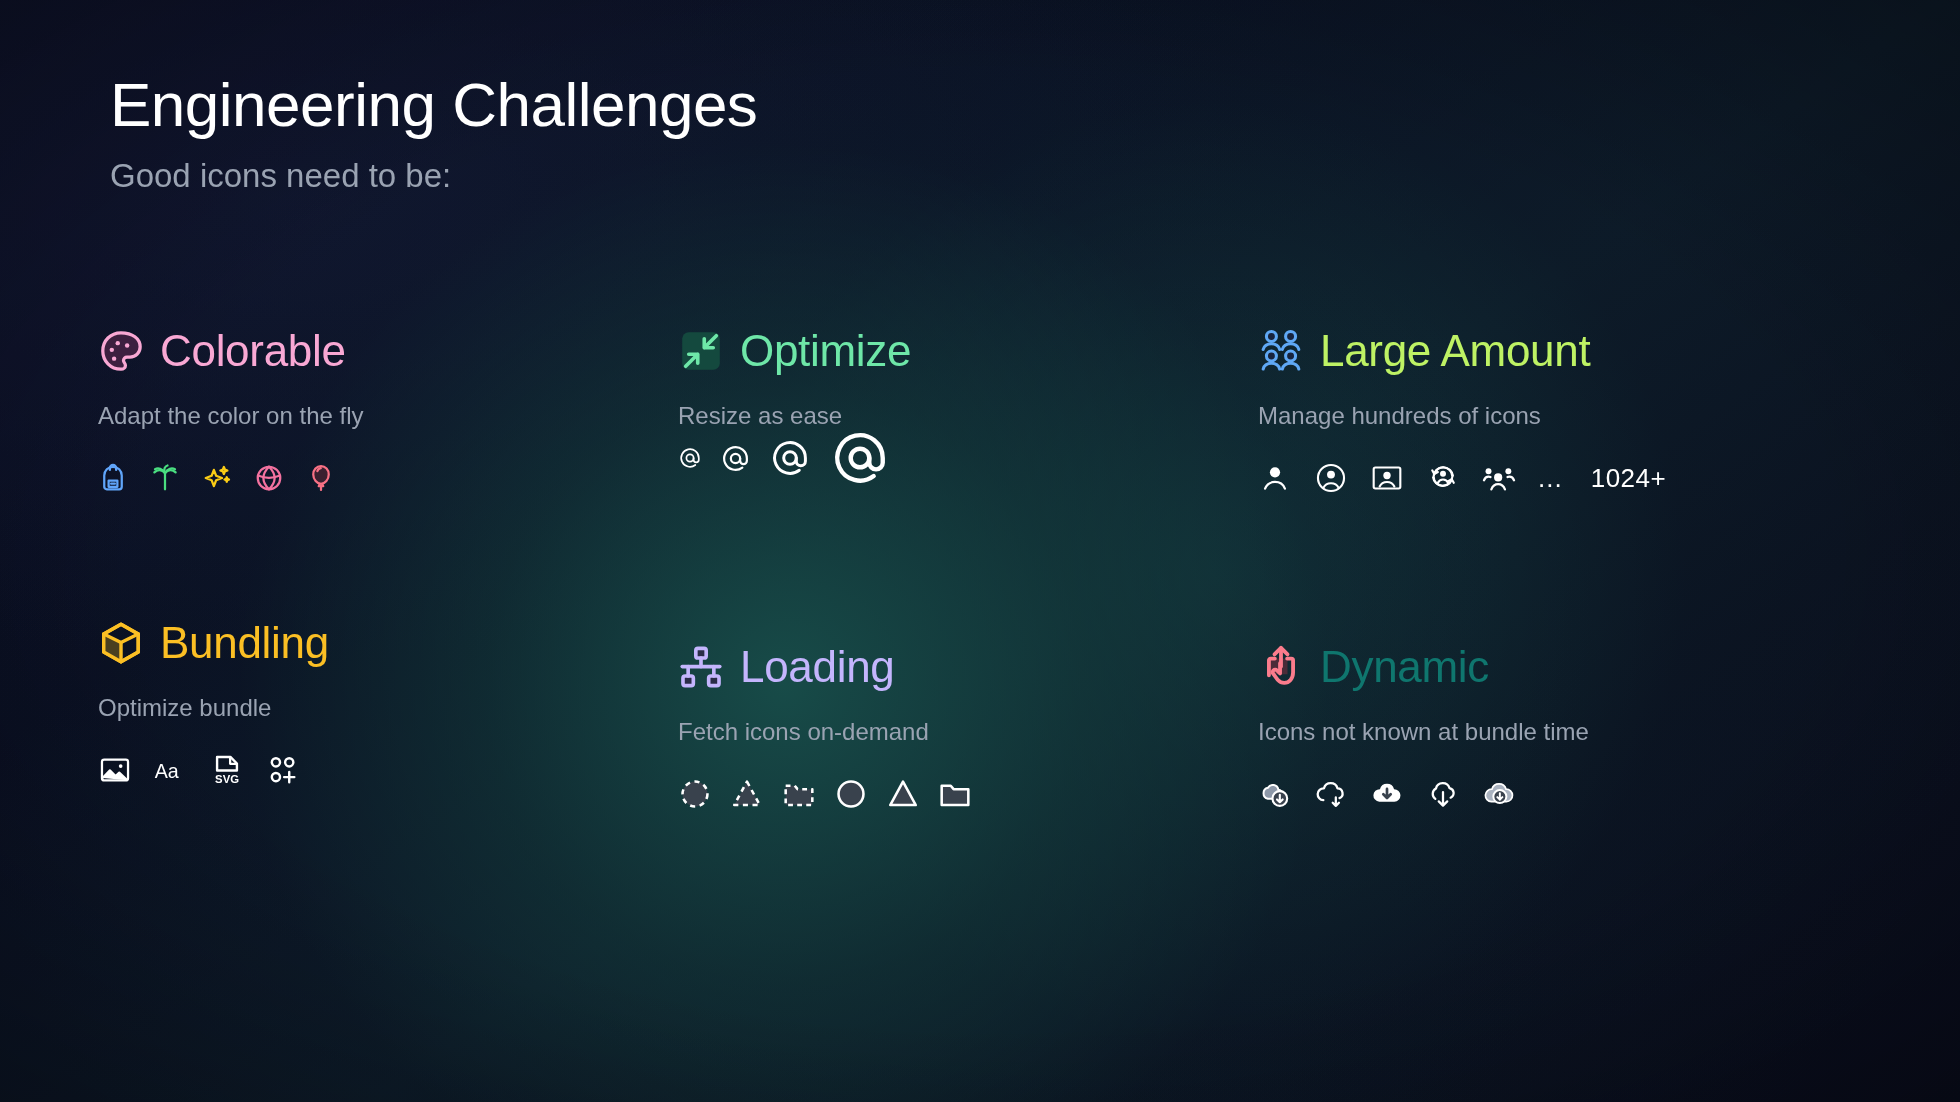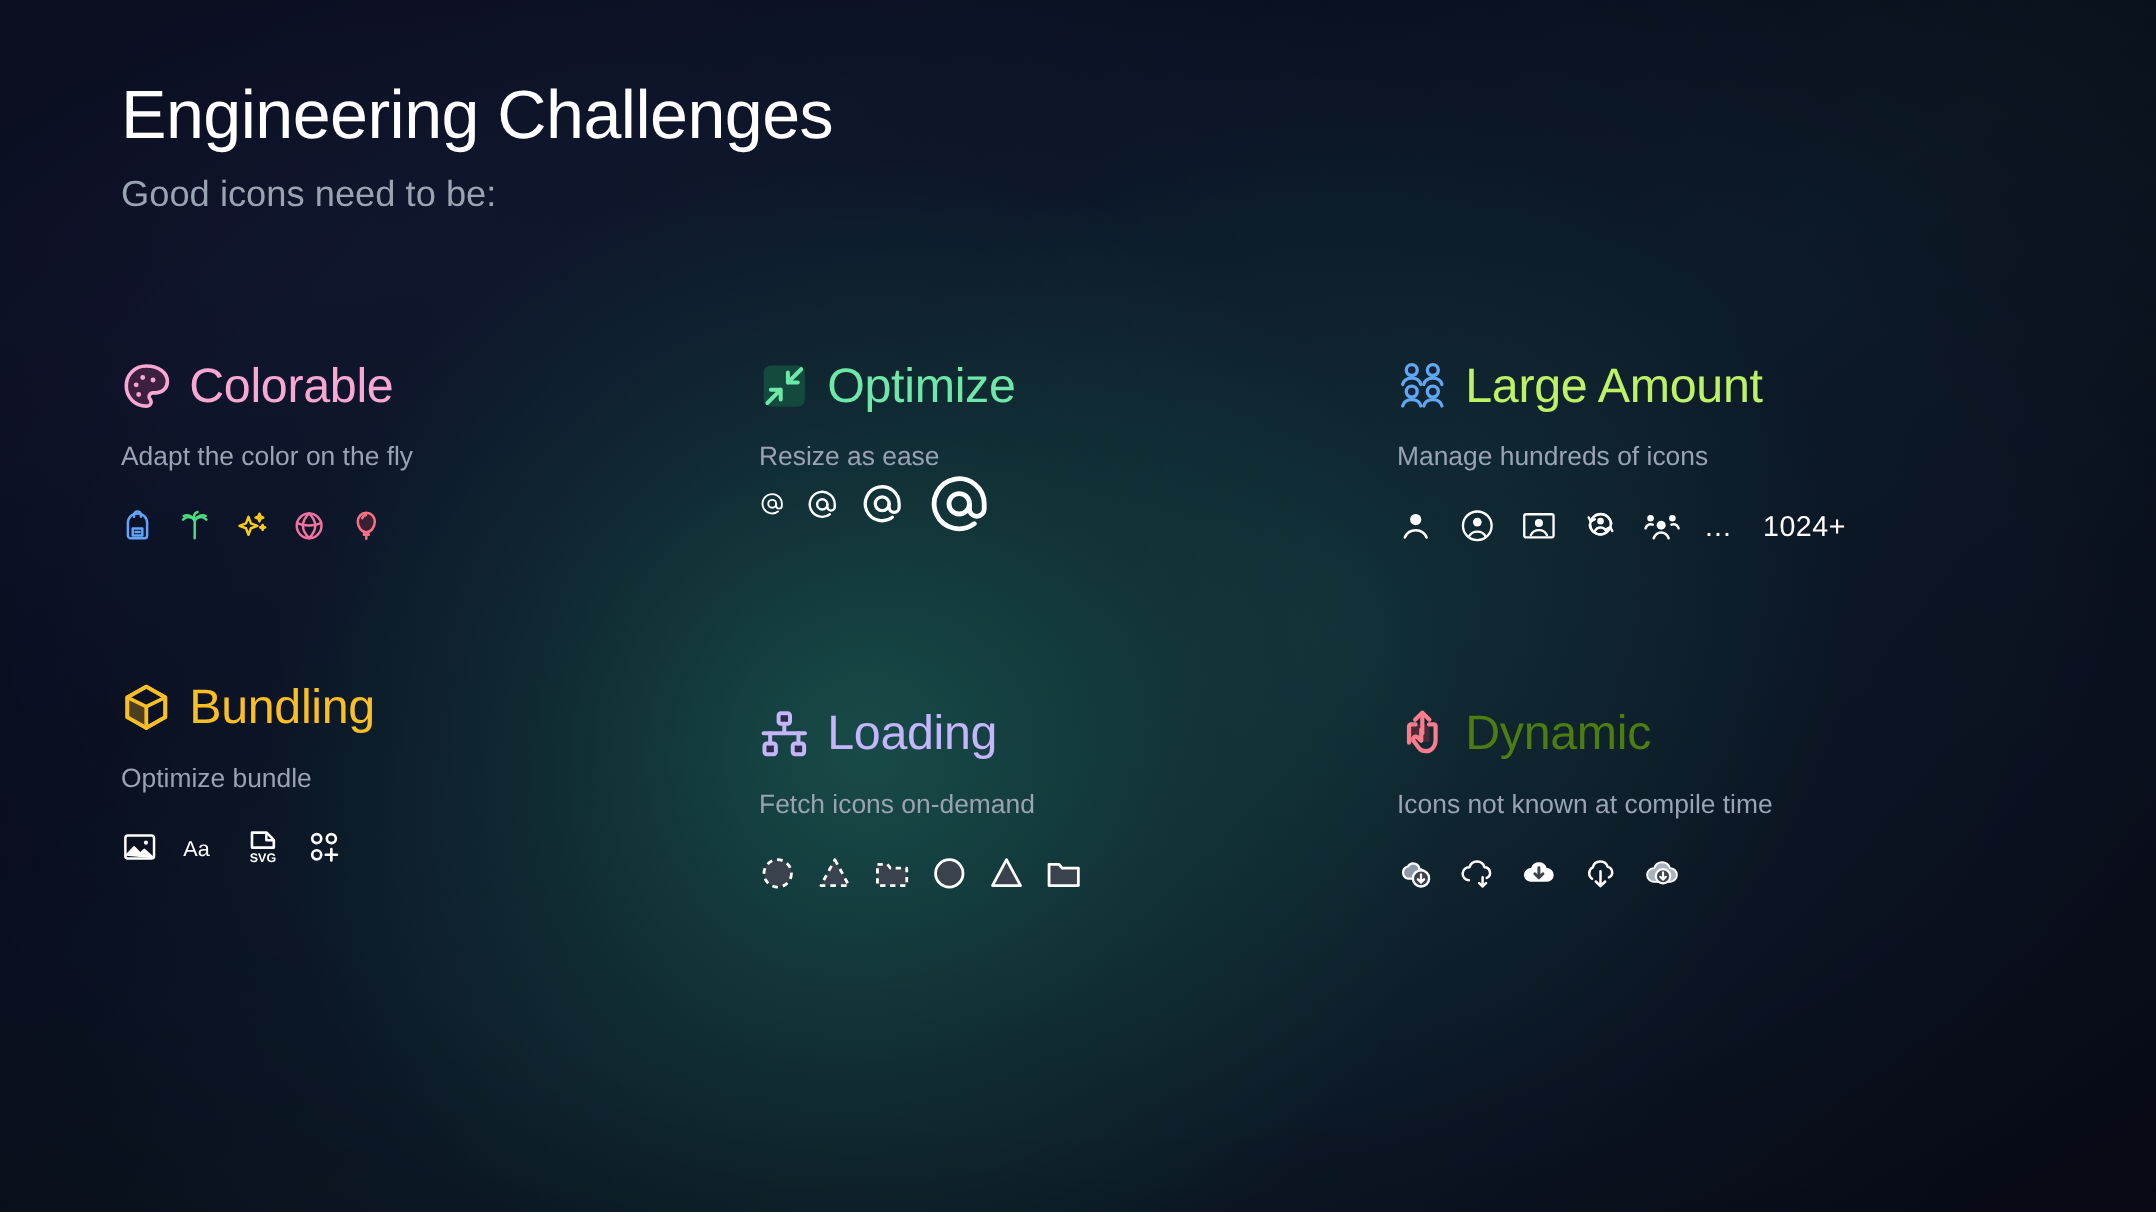--- a/index.html
+++ b/index.html
@@ -30,21 +30,21 @@
   .page-title {
     font-size:62px; font-weight:400; color:#ffffff;
     letter-spacing:-0.5px; line-height:1.05;
   }
   .page-subtitle {
     margin-top:20px; font-size:33px; color:#9aa3b2; font-weight:400;
   }
 
   
   .cards {
-    position:absolute; left:110px; top:320px;
+    position:absolute; left:98px; top:320px;
     width:1700px;
     display:grid;
     grid-template-columns:580px 580px 540px;
     grid-template-rows:258px auto;
   }
   .card { position:relative; }
   .card-head { display:flex; align-items:center; gap:16px; height:62px; }
   .card-title { font-size:44px; font-weight:400; line-height:1; letter-spacing:-0.3px; }
   .card-desc { margin-top:20px; font-size:24px; color:#9aa3b2; }
   .card-icons { margin-top:22px; display:flex; align-items:center; gap:22px; height:52px; }
@@ -341,23 +341,23 @@
       <div class="card-head">
         <span>
           <svg class="hero-icon" viewBox="0 0 24 24" fill="none">
             <path d="M5.8 7.6h9.6v8.2H5.8z" fill="#4a2c38"></path>
             <path d="M12 2.2v9.6" stroke="#fb7c8c" stroke-width="2" stroke-linecap="round"></path>
             <path d="M8.6 5.4L12 2l3.4 3.4" stroke="#fb7c8c" stroke-width="2" stroke-linecap="round" stroke-linejoin="round"></path>
             <path d="M8.8 7.6H6.6a.9.9 0 0 0-.9.9v7.8" stroke="#fb7c8c" stroke-width="2" stroke-linecap="round" stroke-linejoin="round"></path>
             <path d="M15.2 7.6h2.2c.5 0 .9.4.9.9v6.4c0 3.2-2 5.4-4.6 5.4-1.3 0-2.4-.5-3.3-1.5L8 15.6a1.3 1.3 0 0 1 1.9-1.8l1.6 1.6V10" stroke="#fb7c8c" stroke-width="2" stroke-linecap="round" stroke-linejoin="round"></path>
           </svg>
         </span>
-        <span class="card-title" style="color:#4d7c0f">Dynamic</span>
-      </div>
-      <div class="card-desc">Icons not known at compile time</div>
+        <span class="card-title" style="color:#0f766e">Dynamic</span>
+      </div>
+      <div class="card-desc">Icons not known at bundle time</div>
       <div class="card-icons">
         <span>
           <svg class="mini" viewBox="0 0 24 24" fill="none">
             <path d="M7 7.6a4 4 0 0 1 7.4 1.4 3.2 3.2 0 0 1-.5 6.4H7a4 4 0 0 1 0-7.8z" fill="#8d98a8" stroke="#ffffff" stroke-width="1.4"></path>
             <circle cx="15.4" cy="15.2" r="5.2" fill="#39424d" stroke="#ffffff" stroke-width="1.5"></circle>
             <path d="M15.4 12.6v5.2M13.4 15.8l2 2 2-2" stroke="#ffffff" stroke-width="1.5" stroke-linecap="round" stroke-linejoin="round"></path>
           </svg>
         </span>
         <span>
           <svg class="mini" viewBox="0 0 24 24" fill="none" stroke="#ffffff" stroke-width="1.6" stroke-linecap="round" stroke-linejoin="round">

